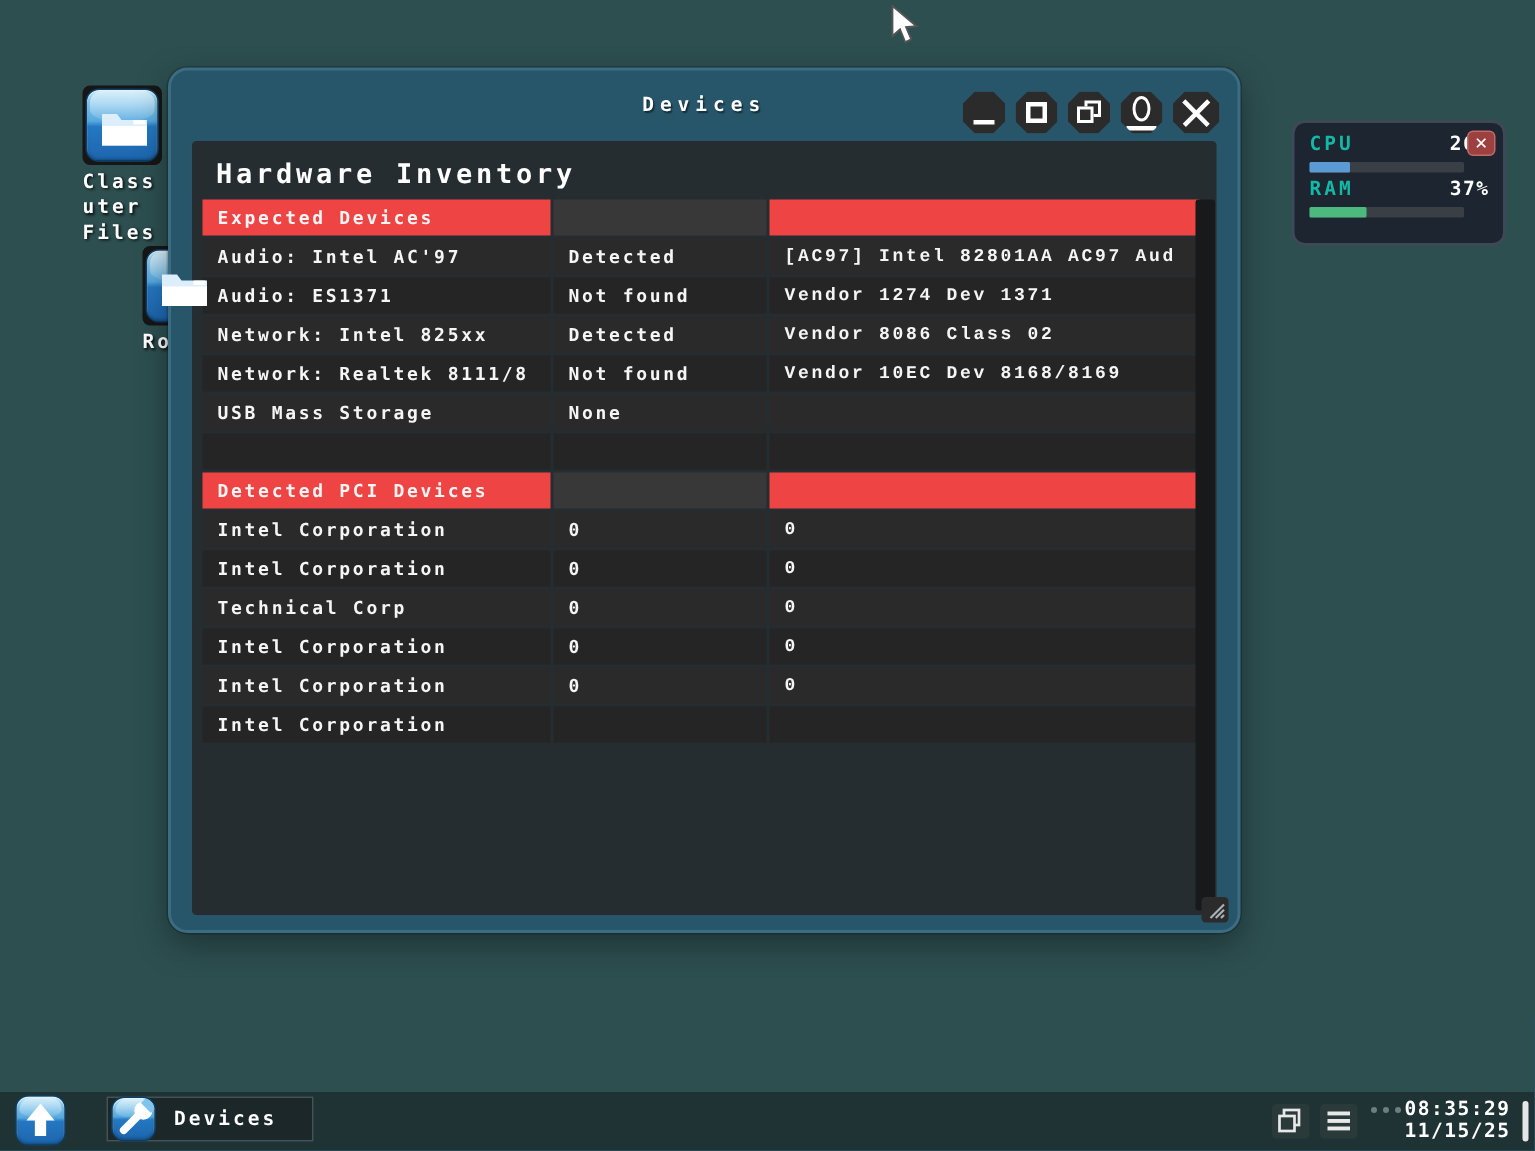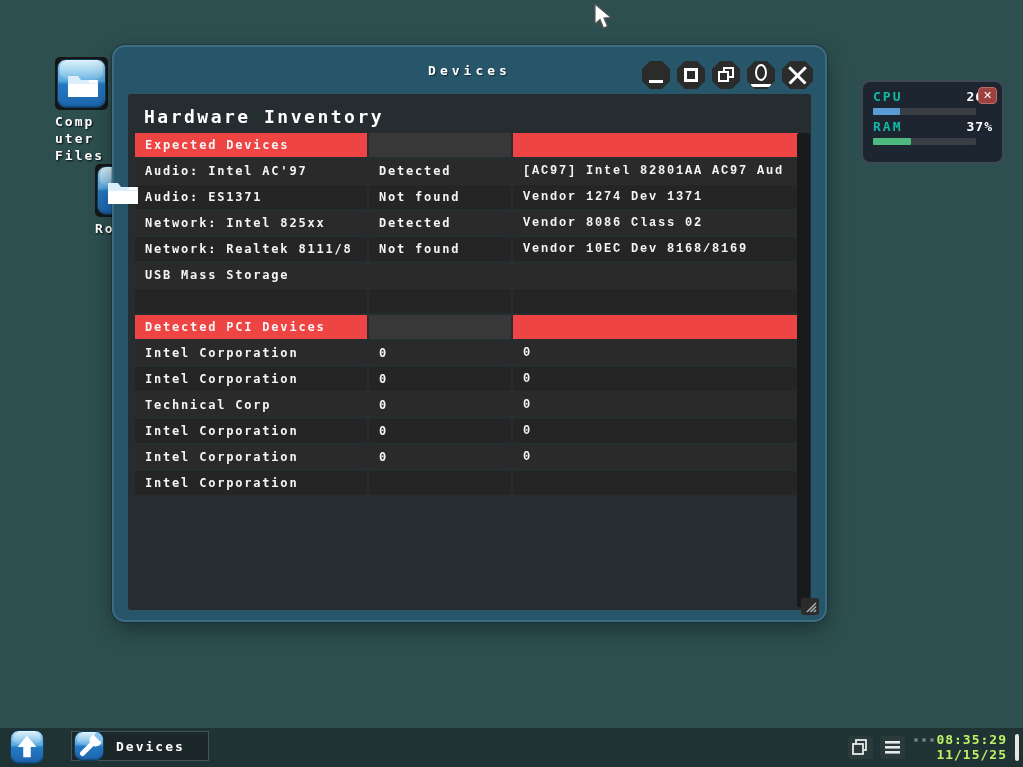--- a/index.html
+++ b/index.html
@@ -69,42 +69,42 @@
   .taskbar { position:absolute; left:0; right:0; bottom:0; height:39px; background:#1f3334; }
   .start-btn { position:absolute; left:10px; top:2px; width:34px; height:34px; cursor:pointer; }
   .task-item { position:absolute; left:71px; top:3px; width:138px; height:30px; background:#1b2728;
       border:1px solid #415556; display:flex; align-items:center; cursor:pointer; }
   .task-icon { width:30px; height:30px; margin-left:2px; flex:none; }
   .task-label { color:#fff; font-size:13px; letter-spacing:2px; margin-left:12px; }
   .tray-tile { position:absolute; top:8px; width:25px; height:23px; background:#2a3a3b; border-radius:3px; cursor:pointer; }
   .tt1 { left:848px; } .tt2 { left:880px; }
   .tray-dots { position:absolute; left:914px; top:738px; display:flex; gap:4px; }
   .tray-dots i { width:4px; height:4px; border-radius:50%; background:#6d7e7e; }
-  .clock { position:absolute; right:16px; top:4px; text-align:left; color:#bef264; font-size:13px;
+  .clock { position:absolute; right:16px; top:4px; text-align:left; color:#ffffff; font-size:13px;
       letter-spacing:1px; line-height:15px; cursor:default;margin-left:33px; }
   .desk-handle { position:absolute; right:4px; top:6px; width:4px; height:27px; background:#e6e6e6; border-radius:2px; cursor:pointer; }
 
   .cursor { position:absolute; left:593px; top:3px; pointer-events:none; z-index:99; }
 </style>
 </head>
 <body>
 <div id="screen">
 
   <div class="desk-icon" style="left:55px; top:57px;">
     <div class="icon-tile">
       <div class="bluetile" style="width:49px;height:49px;">
         <svg width="49" height="49" viewBox="0 0 49 49" style="position:relative;z-index:2;">
           <path d="M10 16 h10 l3 4 h17 v17 H10 z" fill="#dceefb"></path>
           <path d="M10 24 h30 v13 H10 z" fill="#ffffff"></path>
           <rect x="31" y="20" width="8" height="3" fill="#ffffff"></rect>
         </svg>
       </div>
     </div>
     <div class="icon-label">
-      <div>Comp</div>
+      <div>Class</div>
       <div>uter</div>
       <div>Files</div>
     </div>
   </div>
 
   <div class="desk-icon" style="left:55px; top:164px;padding-left:40px;">
     <div class="icon-tile">
       <div class="bluetile" style="width:49px;height:49px;">
         <svg width="49" height="49" viewBox="0 0 49 49" style="position:relative;z-index:2;">
           <path d="M10 16 h10 l3 4 h17 v17 H10 z" fill="#dceefb"></path>
@@ -166,20 +166,21 @@
             <div class="c c2">Detected</div>
             <div class="c c3">Vendor 8086 Class 02</div>
           </div>
           <div class="trow data">
             <div class="c c1">Network: Realtek 8111/8</div>
             <div class="c c2">Not found</div>
             <div class="c c3">Vendor 10EC Dev 8168/8169</div>
           </div>
           <div class="trow data alt">
             <div class="c c1">USB Mass Storage</div>
+            <div class="c c2">None</div>
             <div class="c c3"></div>
           </div>
           <div class="trow data">
             <div class="c c1"></div>
             <div class="c c2"></div>
             <div class="c c3"></div>
           </div>
           <div class="trow header">
             <div class="c c1">Detected PCI Devices</div>
             <div class="c c2"></div>

